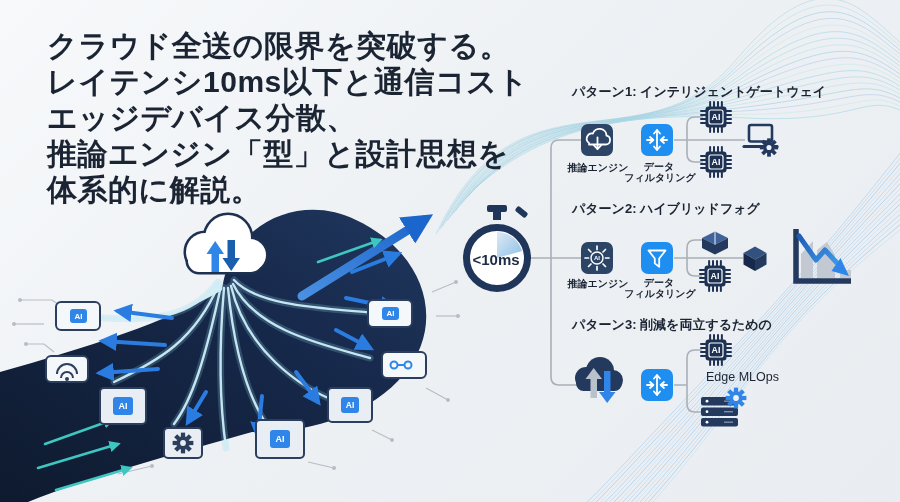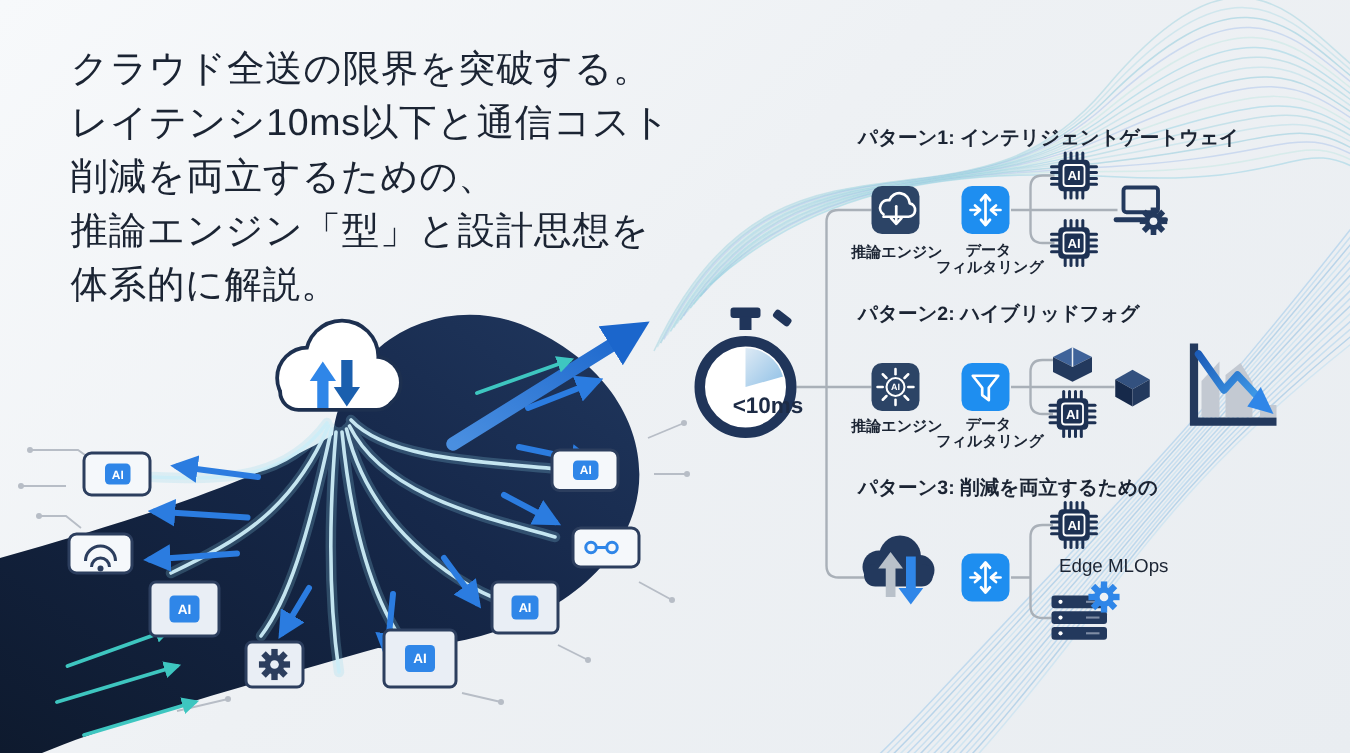--- a/index.html
+++ b/index.html
@@ -3,22 +3,22 @@
 <meta charset="utf-8">
 <style>
   html,body{margin:0;padding:0;}
   .stage{
     position:relative;width:900px;height:502px;overflow:hidden;
     background:linear-gradient(135deg,#f7f9fb 0%,#eef1f4 45%,#e9edf1 100%);
     font-family:"Liberation Sans","DejaVu Sans",sans-serif;
   }
   svg.art{position:absolute;left:0;top:0;width:900px;height:502px;display:block;}
   .lbl{position:absolute;color:#1b2433;white-space:nowrap;}
-  .headline{position:absolute;left:47px;top:28px;font-size:25px;line-height:36px;
-    font-weight:400;color:#1b2433;letter-spacing:.5px;}
+  .headline{position:absolute;left:47px;top:28px;font-size:30px;line-height:36px;
+    font-weight:700;color:#1b2433;letter-spacing:.5px;}
   .pattern-title{font-size:13px;font-weight:700;}
   .node-label{font-size:10px;font-weight:700;transform:translateX(-50%);text-align:center;}
   .stopwatch-label{font-size:15px;font-weight:700;color:#1d2b45;transform:translate(-50%,-50%);}
   .mlops-label{font-size:12.5px;font-weight:400;transform:translateY(-50%);}
 </style>
 </head>
 <body>
 
 <div class="stage">
 
@@ -458,26 +458,26 @@
             <circle cx="736" cy="398" r="6.63" fill="#2f86e8"></circle>
             <circle cx="736" cy="398" r="2.89" fill="#eef1f5"></circle>
           </g>
     </g>
   </g>
 </svg>
 
 <div class="headline">
   <div>クラウド全送の限界を突破する。</div>
   <div>レイテンシ10ms以下と通信コスト</div>
-  <div>削減を両立するための、</div>
+  <div>エッジデバイス分散、</div>
   <div>推論エンジン「型」と設計思想を</div>
   <div>体系的に解説。</div>
 </div>
 
-<div class="lbl stopwatch-label" style="left:496px;top:271px;margin-left:16px;">&lt;10ms</div>
+<div class="lbl stopwatch-label" style="left:496px;top:259px;">&lt;10ms</div>
 
 <div class="lbl pattern-title" style="left:572px;top:83px;">パターン1: インテリジェントゲートウェイ</div>
 <div class="lbl node-label" style="left:598px;top:161px;">推論エンジン</div>
 <div class="lbl node-label" style="left:659px;top:160px;">データ</div>
 <div class="lbl node-label" style="left:660px;top:171px;">フィルタリング</div>
 
 <div class="lbl pattern-title" style="left:572px;top:200px;">パターン2: ハイブリッドフォグ</div>
 <div class="lbl node-label" style="left:598px;top:277px;">推論エンジン</div>
 <div class="lbl node-label" style="left:659px;top:276px;">データ</div>
 <div class="lbl node-label" style="left:660px;top:287px;">フィルタリング</div>

